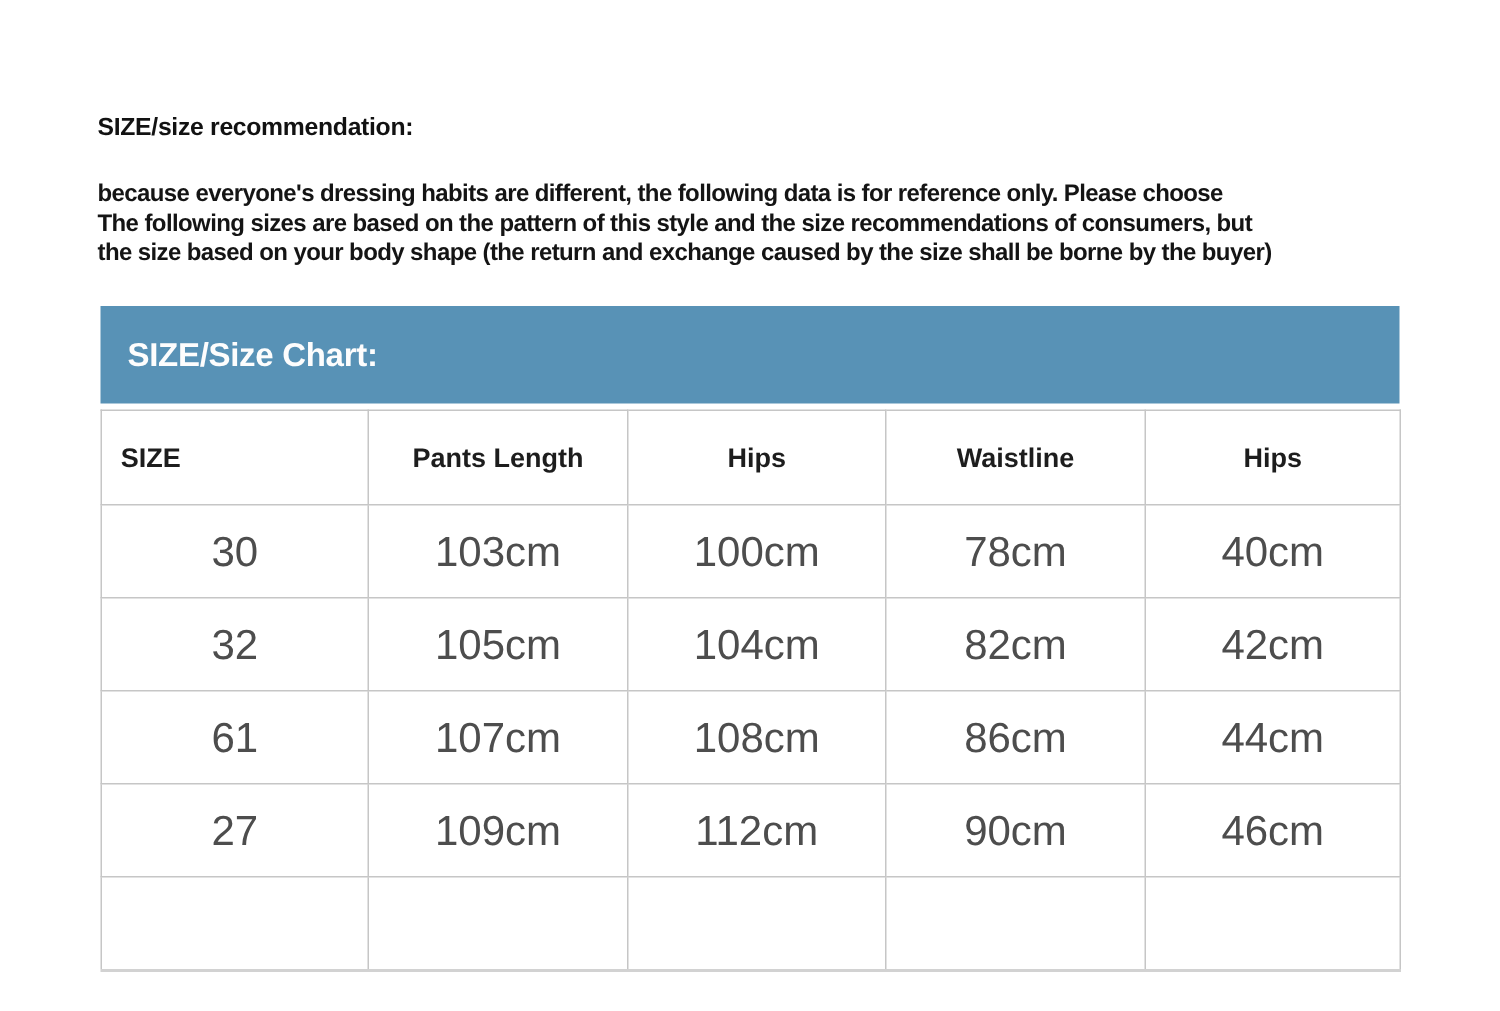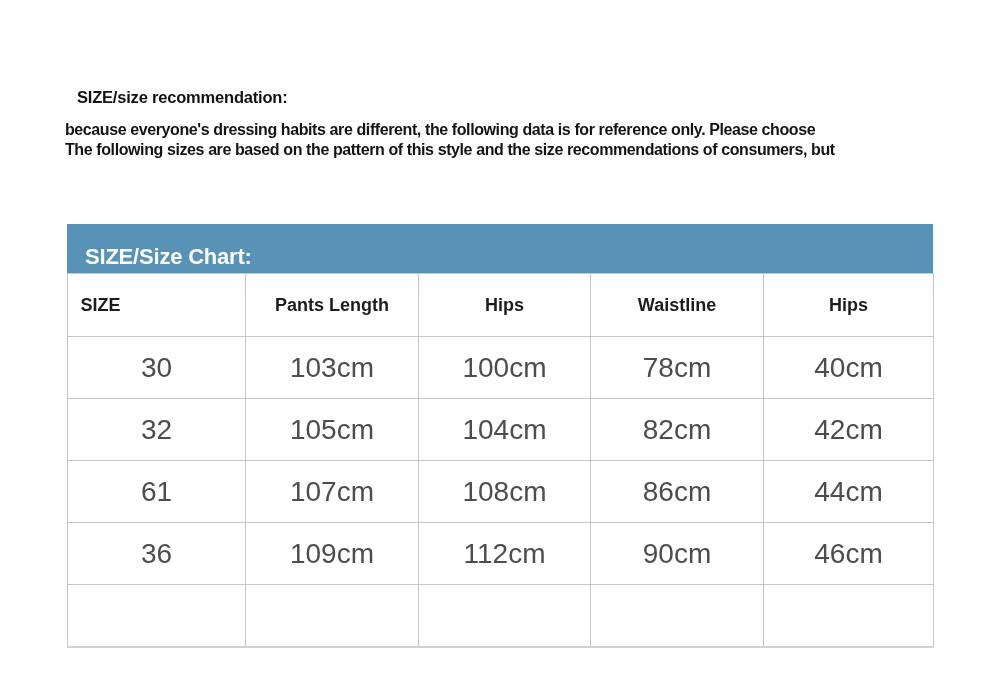--- a/index.html
+++ b/index.html
@@ -12,41 +12,41 @@
     width: 1000px;
     height: 674px;
     background: #ffffff;
     overflow: hidden;
     font-family: "Liberation Sans", sans-serif;
   }
   .rec-heading {
     position: absolute;
     left: 65px;
     top: 76px;
-    margin: 12px;
+    margin: 0;
     font-size: 16.5px;
     font-weight: bold;
     color: #121212;
     letter-spacing: -0.2px;
   }
   .rec-paragraph {
     position: absolute;
     left: 65px;
     top: 120px;
     font-size: 16px;
     font-weight: bold;
     color: #141414;
     line-height: 19.7px;
     letter-spacing: -0.4px;
     white-space: nowrap;
   }
   .chart-banner {
     position: absolute;
     left: 67px;
-    top: 224px;
+    top: 204px;
     width: 866px;
     height: 65px;
     background: #5892b6;
     display: flex;
     align-items: center;
   }
   .banner-title {
     padding-left: 18px;
     color: #fdfdfd;
     font-size: 22px;
@@ -97,20 +97,21 @@
 </head>
 <body>
 
 <div class="page">
 
   <h1 class="rec-heading">SIZE/size recommendation:</h1>
 
   <div class="rec-paragraph">
     <div>because everyone's dressing habits are different, the following data is for reference only. Please choose</div>
     <div>The following sizes are based on the pattern of this style and the size recommendations of consumers, but</div>
+    <div>the size based on your body shape (the return and exchange caused by the size shall be borne by the buyer)</div>
   </div>
 
   <div class="chart-banner" style="background: rgb(88, 146, 182);">
     <span class="banner-title">SIZE/Size Chart:</span>
   </div>
 
   <table class="size-table">
     <colgroup>
       <col style="width:178px">
       <col style="width:173px">
@@ -143,21 +144,21 @@
         <td>42cm</td>
       </tr>
       <tr>
         <td>61</td>
         <td>107cm</td>
         <td>108cm</td>
         <td>86cm</td>
         <td>44cm</td>
       </tr>
       <tr>
-        <td>36</td>
+        <td>27</td>
         <td>109cm</td>
         <td>112cm</td>
         <td>90cm</td>
         <td>46cm</td>
       </tr>
       <tr>
         <td></td>
         <td></td>
         <td></td>
         <td></td>

